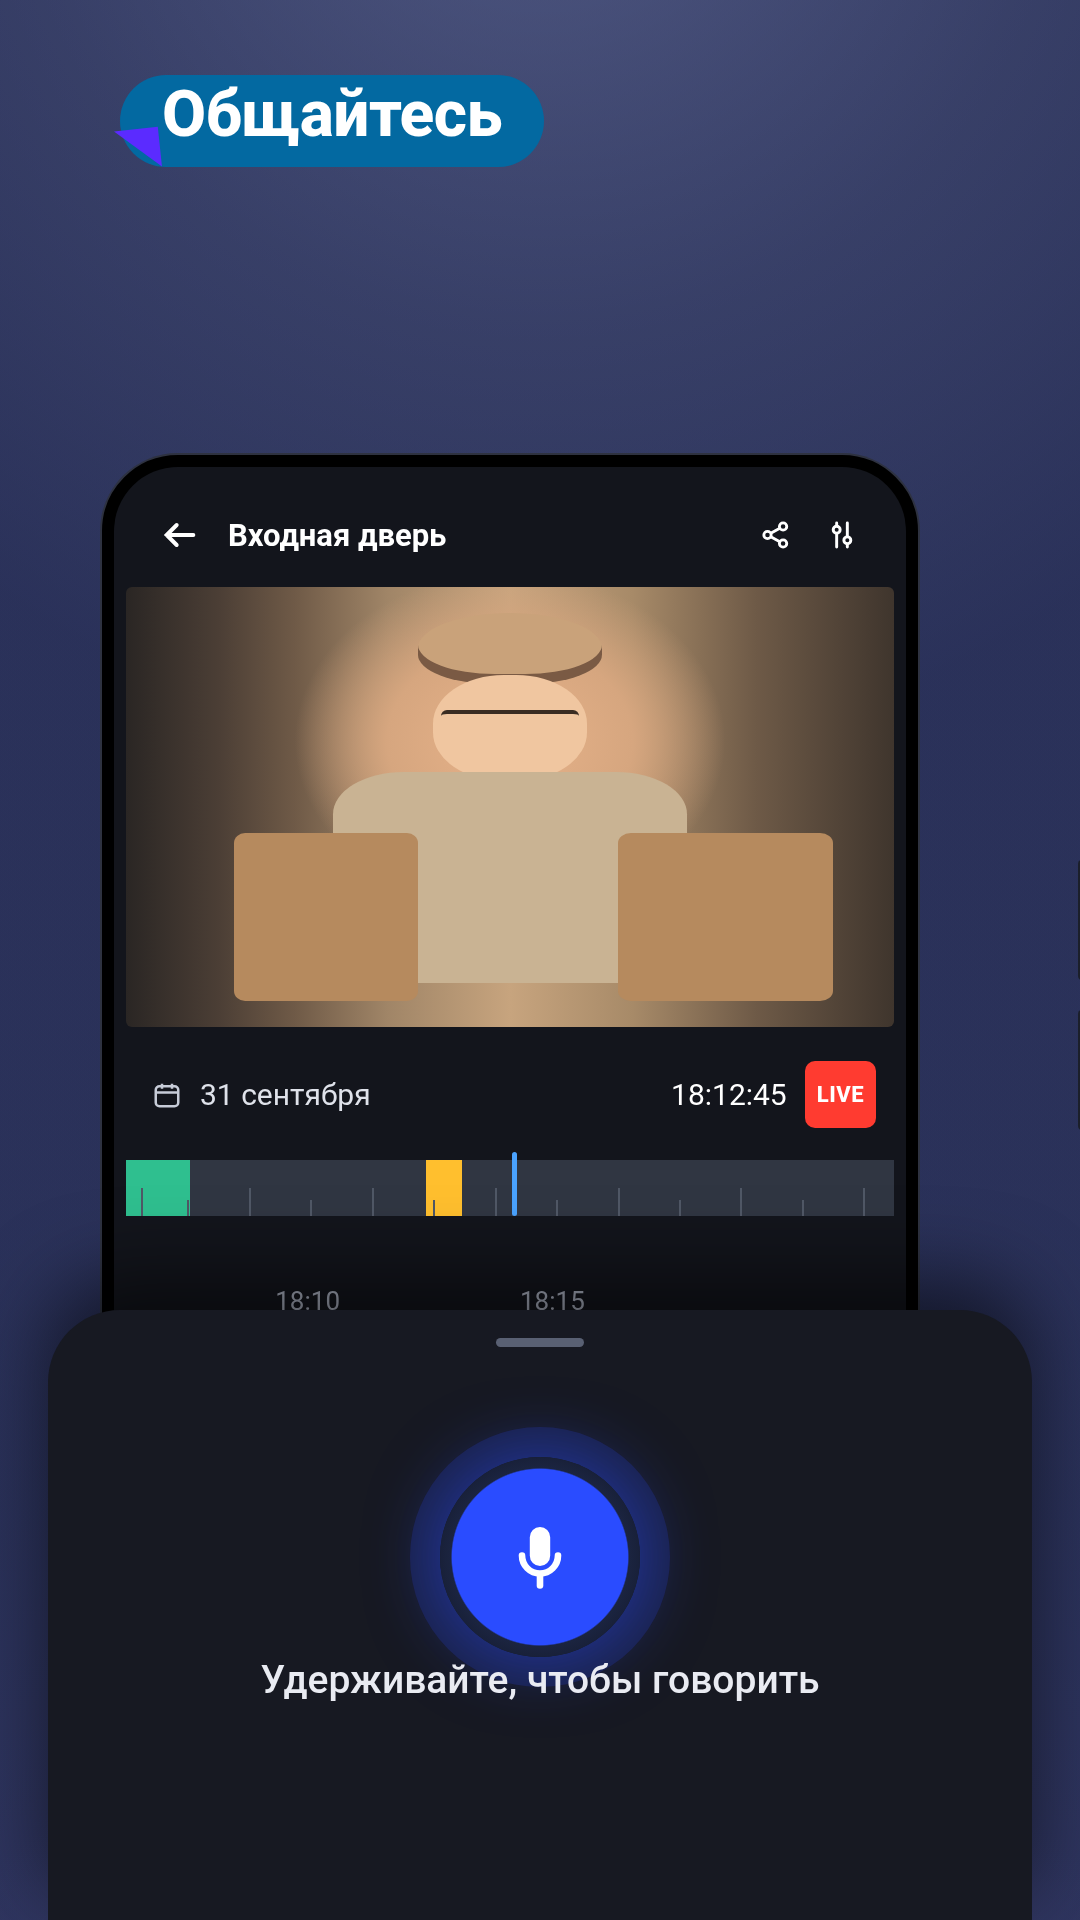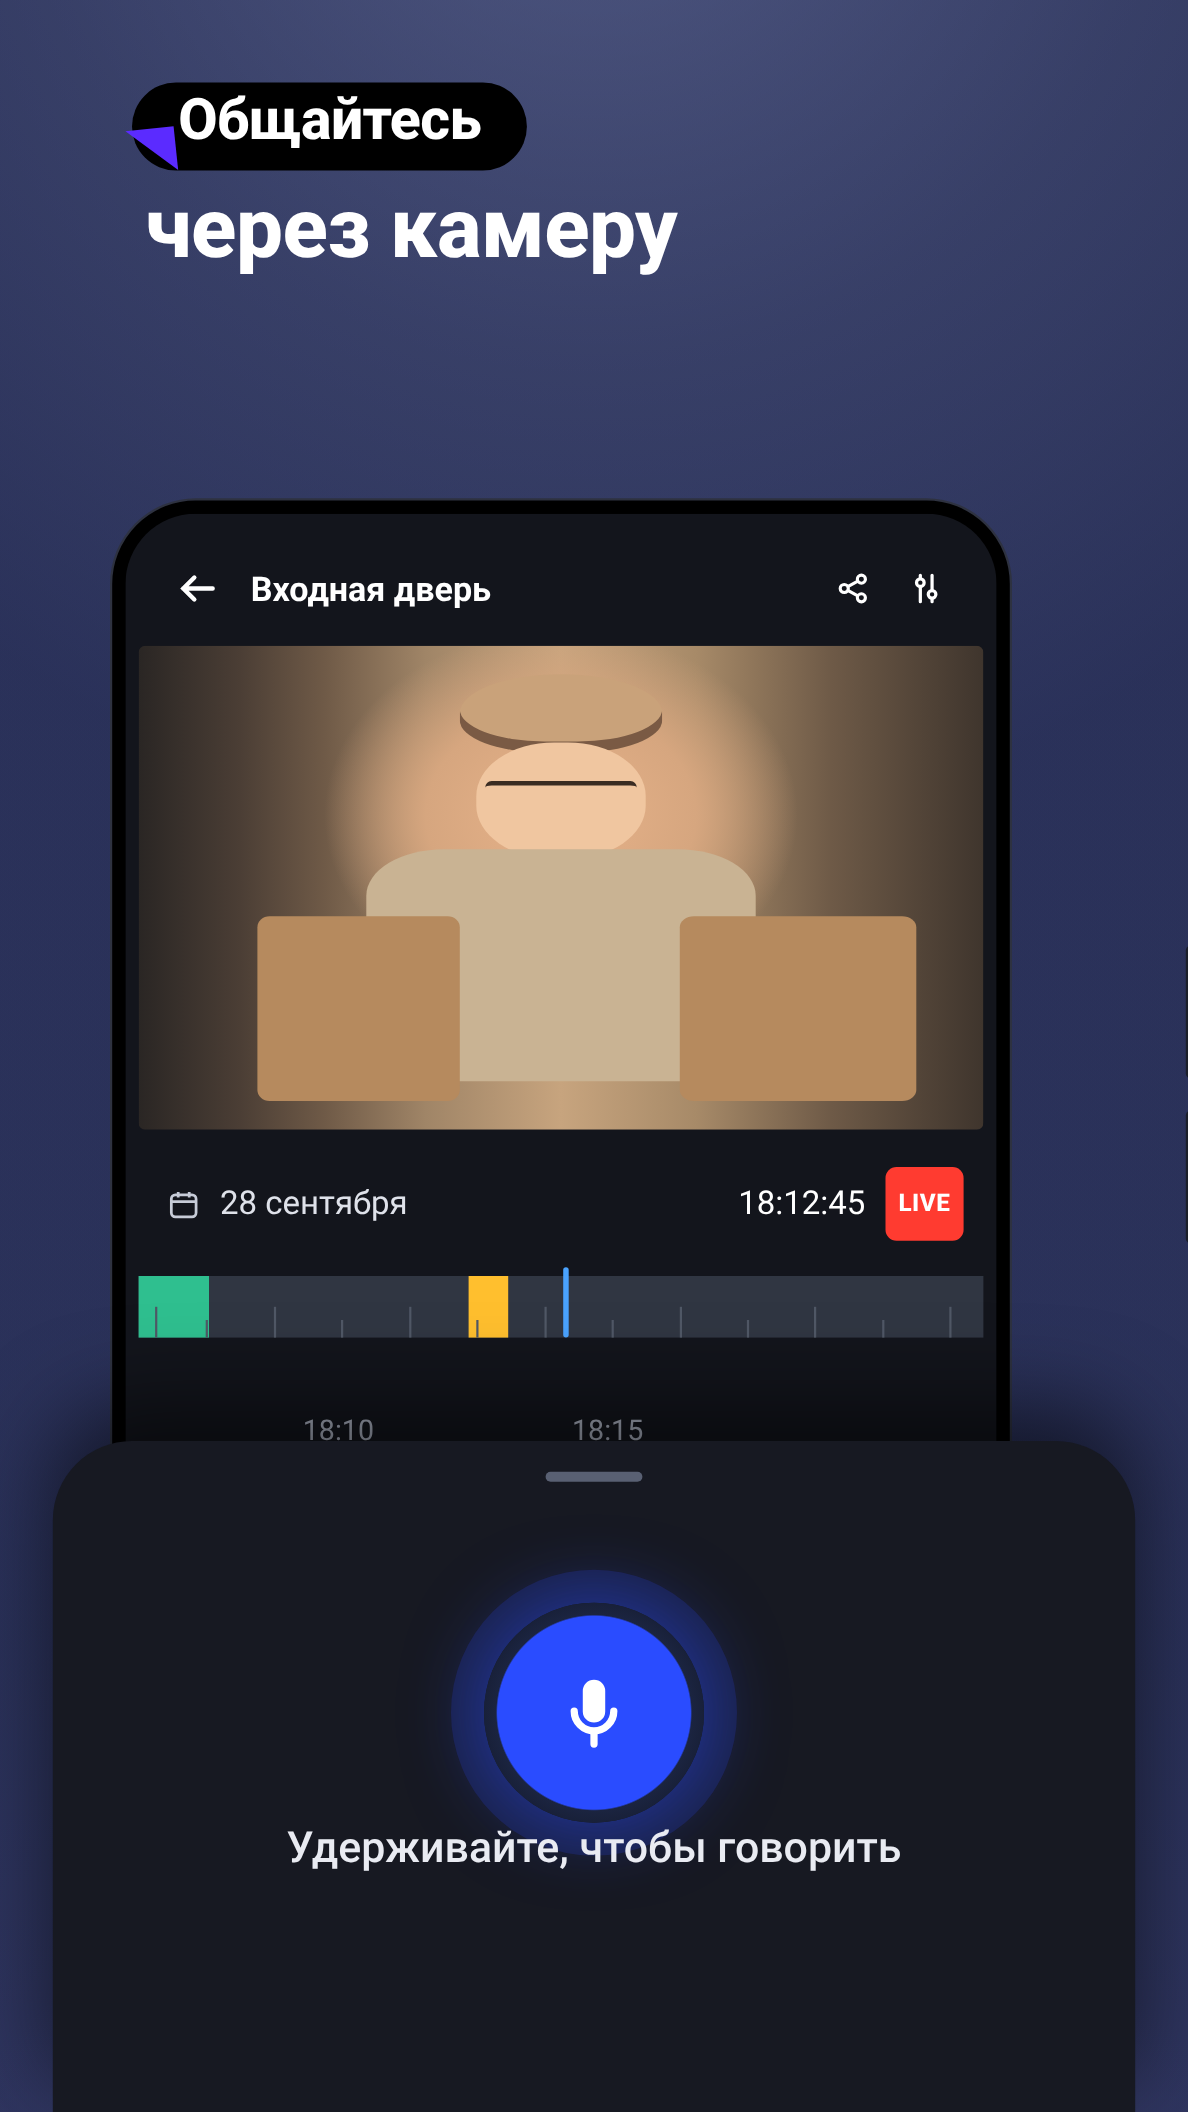--- a/index.html
+++ b/index.html
@@ -9,22 +9,22 @@
              radial-gradient(ellipse 140% 70% at 50% 120%, #2b2e52 0%, #14162b 40%, #0e1122 70%);
   background-blend-mode:screen;
   background-color:#0f1222;
   font-family:-apple-system,Segoe UI,Roboto,Arial,sans-serif;
   color:#fff;
   overflow:hidden;
   position:relative;
 }
 .promo{position:absolute;left:120px;top:75px}
 .chip{
-  display:inline-block;background:#000000;border-radius:54px;
-  padding:8px 42px 20px 42px;font-weight:800;font-size:52px;line-height:1;
+  display:inline-block;background:#0369a1;border-radius:54px;
+  padding:8px 42px 20px 42px;font-weight:800;font-size:64px;line-height:1;
   position:relative;color:#fff;letter-spacing:-.5px
 }
 .chip:after{
   content:"";position:absolute;left:-4px;bottom:-2px;
   width:0;height:0;
   border-right:44px solid #5b2bff;border-bottom:40px solid transparent;
   transform:rotate(-6deg)
 }
 .promo-sub{font-size:76px;font-weight:800;margin-top:8px;margin-left:12px;letter-spacing:-.5px}
 
@@ -89,21 +89,20 @@
 
 
 .sidebtn{position:absolute;right:-6px;top:860px;width:8px;height:120px;background:#1b1f2a;border-radius:4px}
 .sidebtn.b2{top:1010px;height:120px}
 </style>
 </head>
 <body>
 
 <div class="promo">
   <div class="chip">Общайтесь</div>
-  <div class="promo-sub">через камеру</div>
 </div>
 
 <div class="device">
   <div class="dev-inner">
 
     <div class="topbar">
       <div class="back">
         <svg viewBox="0 0 24 24" width="40" height="40" fill="none" stroke="#fff" stroke-width="2.4" stroke-linecap="round">
           <path d="M20 12H4M10 6l-6 6 6 6"></path>
         </svg>
@@ -133,21 +132,21 @@
       <div class="body"></div>
       <div class="bagL"></div>
       <div class="bagR"></div>
     </div>
 
     <div class="meta">
       <svg class="cal" viewBox="0 0 24 24" fill="none" stroke="#c7ccd8" stroke-width="2">
         <rect x="3" y="5" width="18" height="16" rx="3"></rect>
           <path d="M3 10h18M8 3v4M16 3v4"></path>
       </svg>
-      <div class="date">28 сентября</div>
+      <div class="date">31 сентября</div>
       <div class="sp"></div>
       <div class="time">18:12:45</div>
       <div class="live">LIVE</div>
     </div>
 
     <div class="timeline">
       <div class="track"></div>
       <div class="seg-green"></div>
       <div class="seg-y"></div>
       <div class="ticks">

